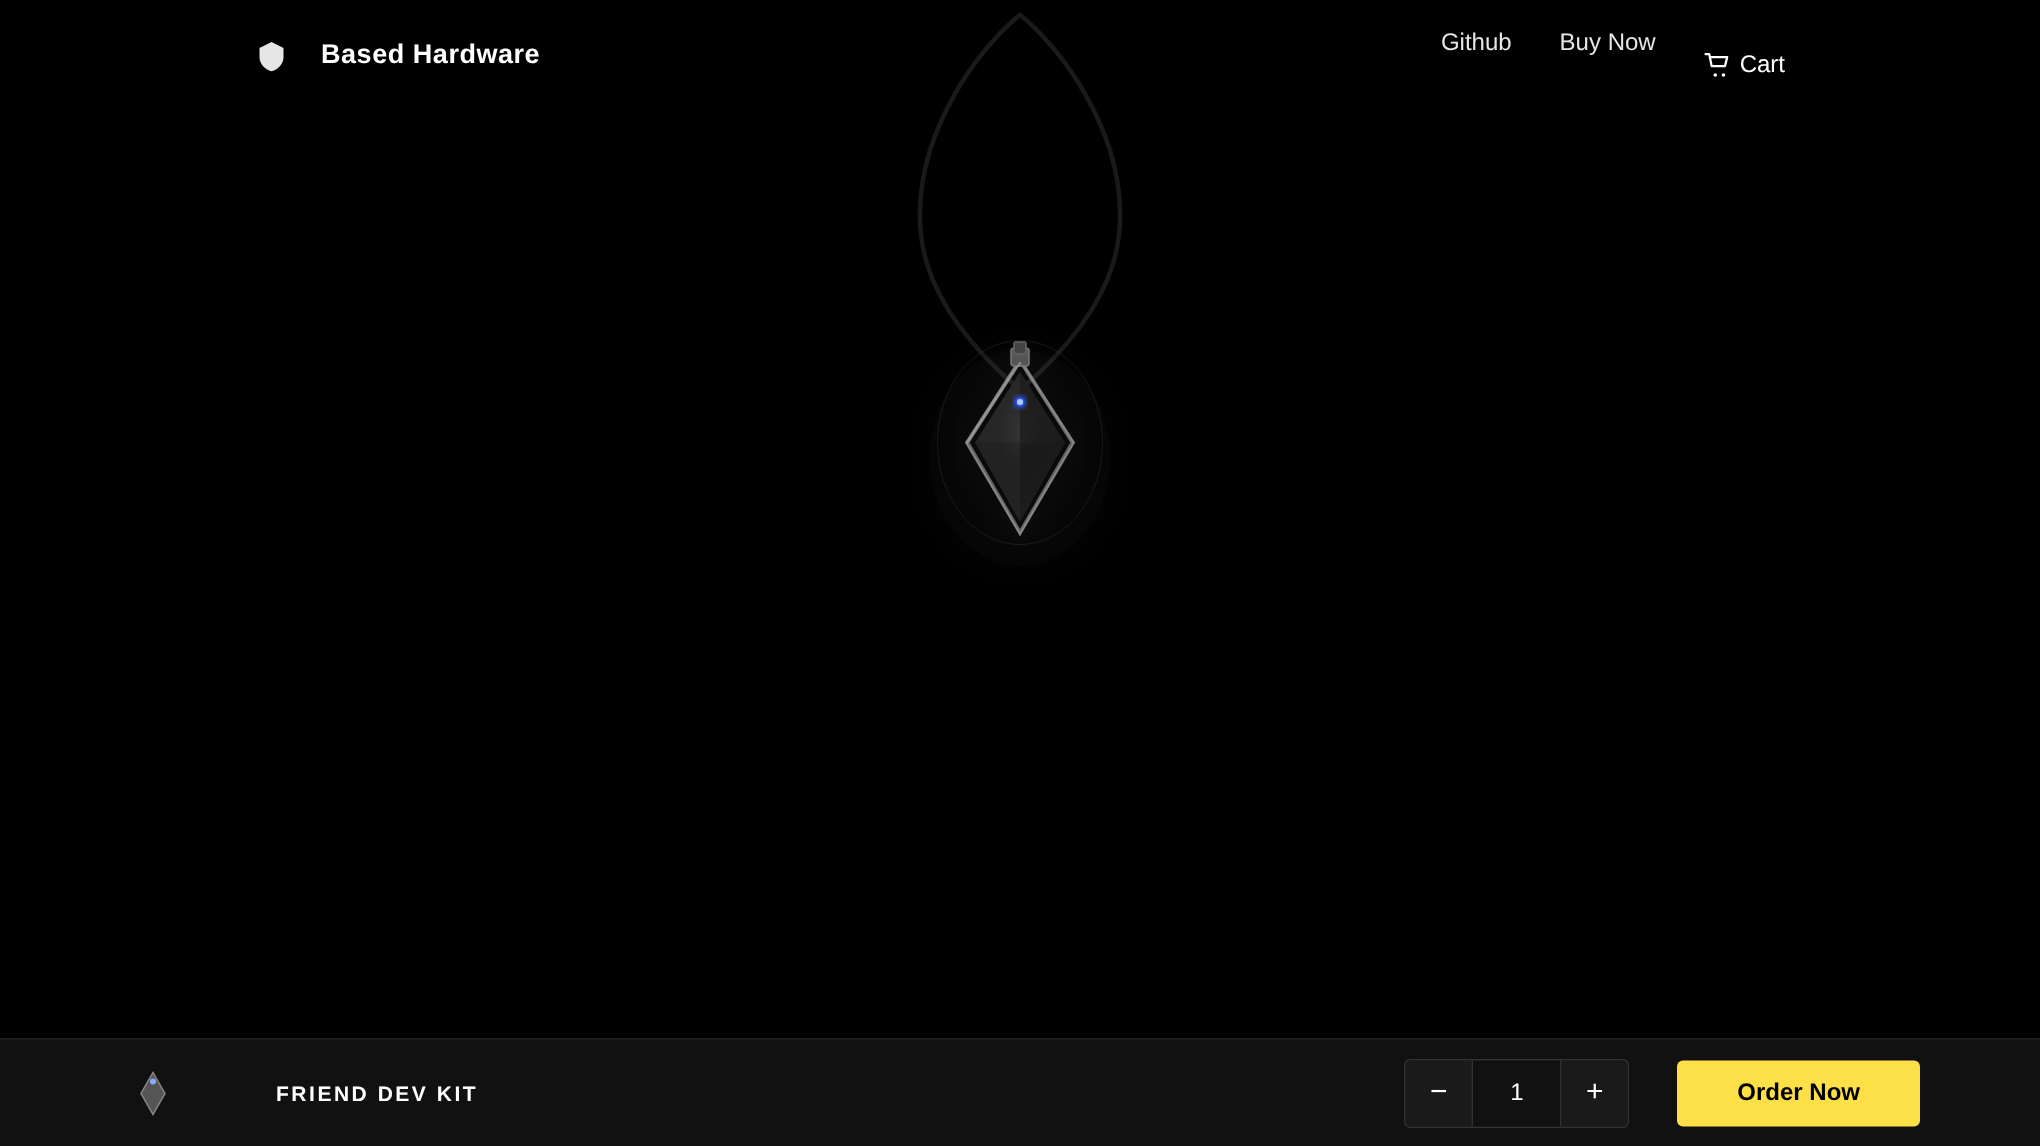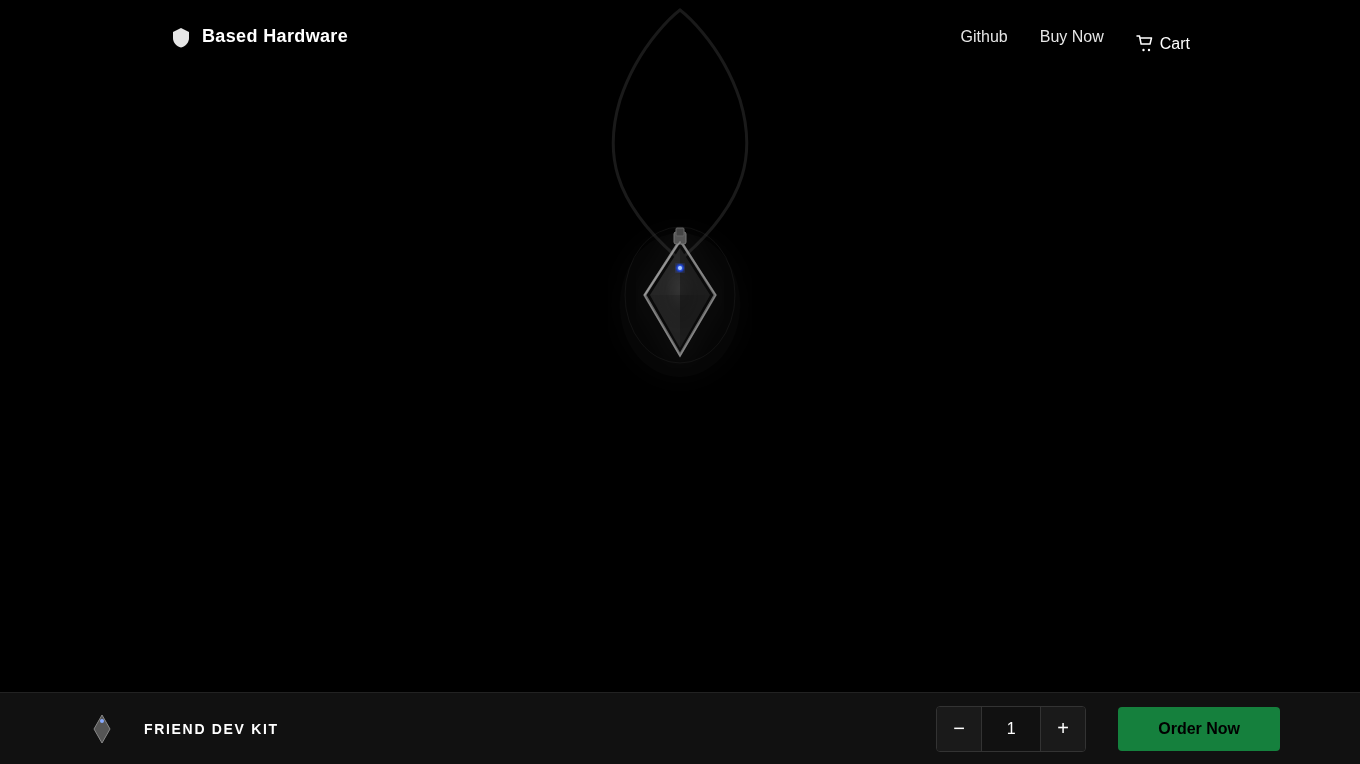--- a/index.html
+++ b/index.html
@@ -27,38 +27,38 @@
       display: flex;
       align-items: center;
       justify-content: space-between;
       padding: 20px 170px;
       z-index: 100;
     }
 
     .logo-area {
       display: flex;
       align-items: center;
-      gap: 10px;
+      gap: 22px;
     }
 
     .logo-icon {
       width: 22px;
       height: 22px;
     }
 
     .logo-text {
       font-size: 18px;
       font-weight: 600;
       color: #fff;
       letter-spacing: 0.02em;
     }
 
     .nav-links {
       display: flex;
-      align-items: center;
+      align-items: flex-start;
       gap: 32px;
     }
 
     .nav-link {
       color: #fff;
       text-decoration: none;
       font-size: 16px;
       font-weight: 400;
       opacity: 0.9;
       cursor: pointer;
@@ -173,20 +173,21 @@
       display: flex;
       flex-direction: column;
       gap: 3px;
     }
 
     .product-name {
       font-size: 14px;
       font-weight: 600;
       letter-spacing: 0.12em;
       color: #fff;
+      margin-left: 40px;
     }
 
     .product-price {
       font-size: 14px;
       color: #aaa;
       font-weight: 400;
     }
 
     .quantity-controls {
       display: flex;
@@ -218,21 +219,21 @@
       border: none;
       border-left: 1px solid #333;
       border-right: 1px solid #333;
       color: #fff;
       font-size: 16px;
       text-align: center;
       outline: none;
     }
 
     .order-now-btn {
-      background: #15803d;
+      background: #fde047;
       color: #000;
       border: none;
       border-radius: 4px;
       padding: 0 40px;
       height: 44px;
       font-size: 16px;
       font-weight: 600;
       cursor: pointer;
       margin-left: 12px;
       transition: opacity 0.15s;

